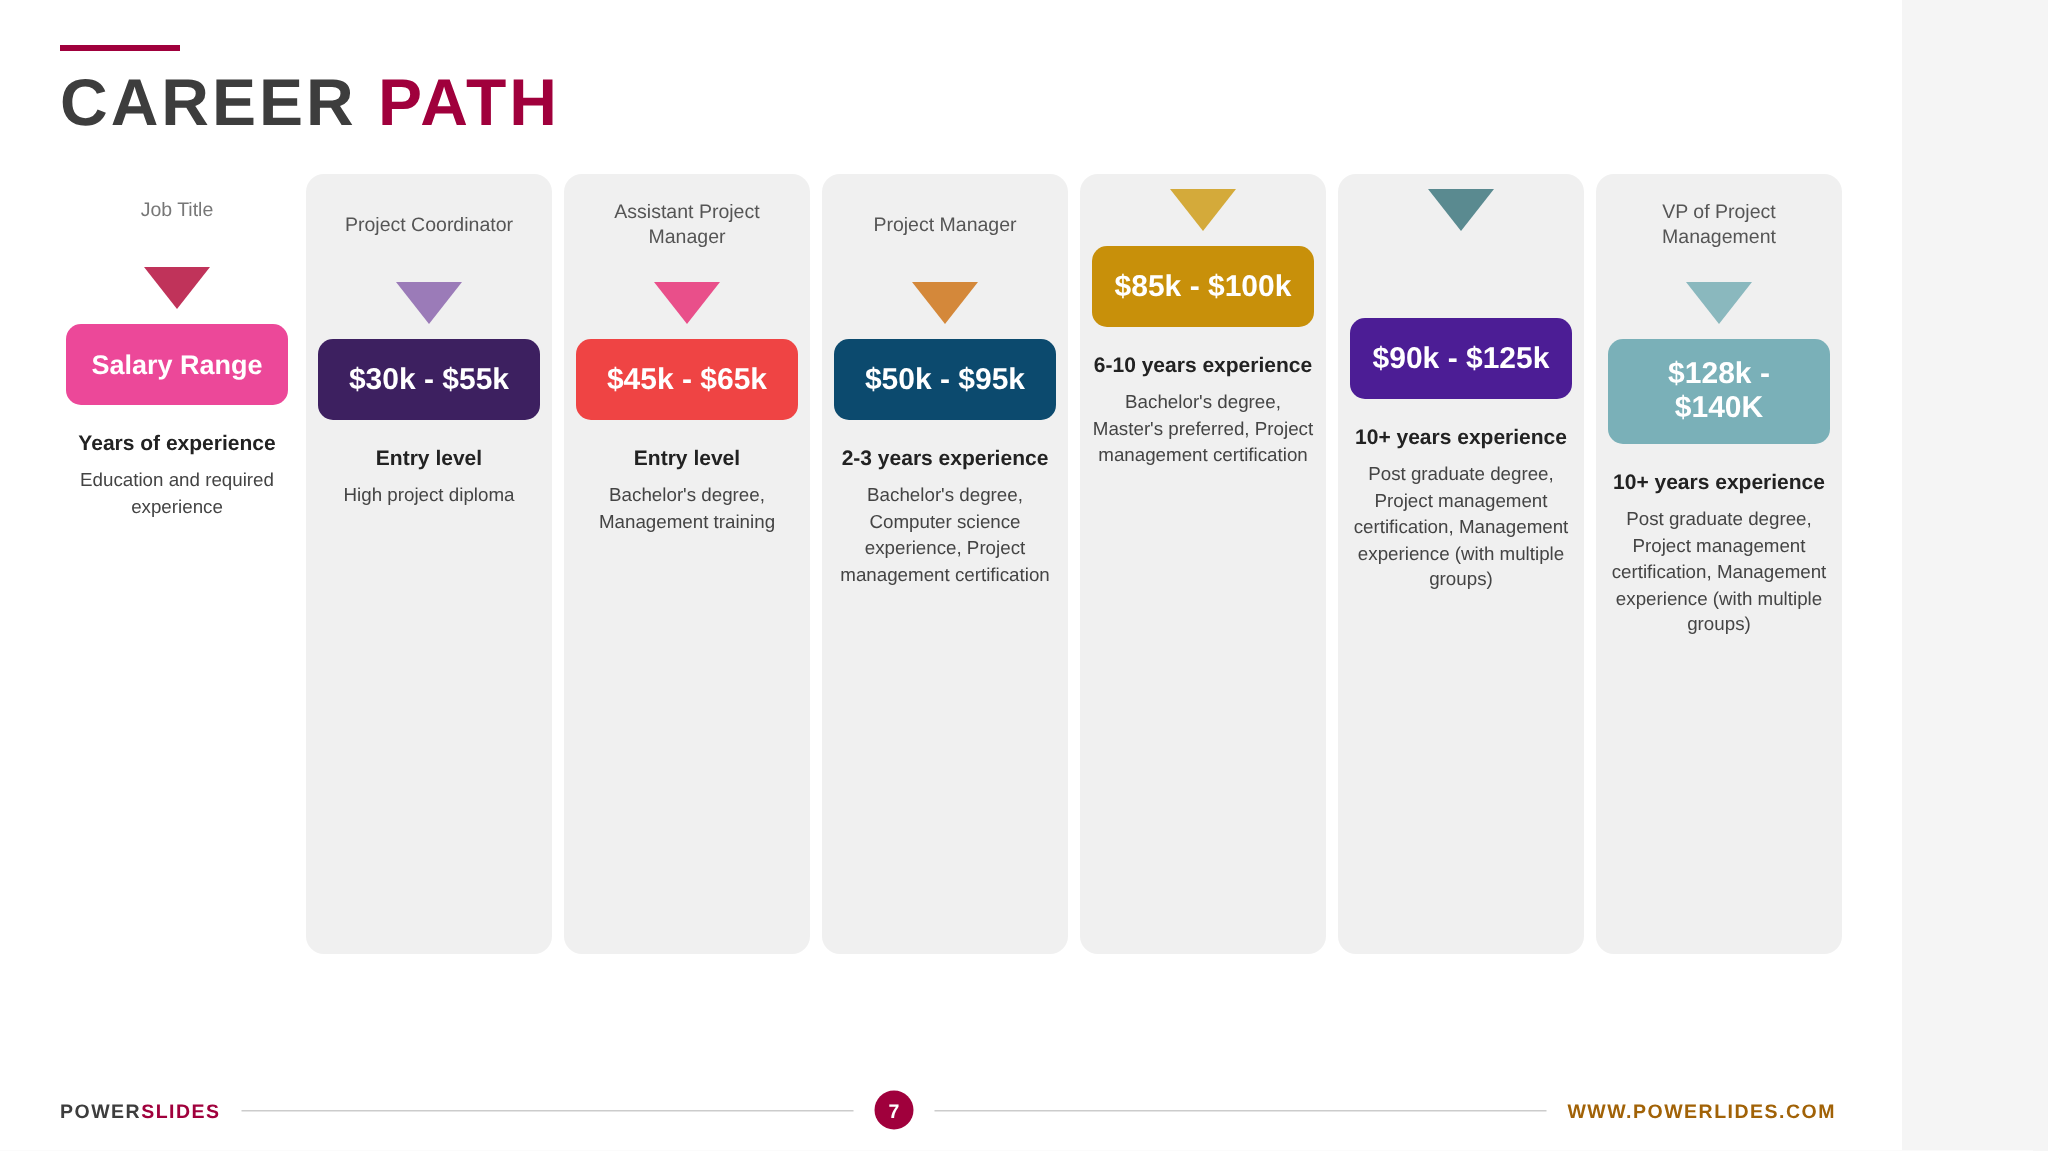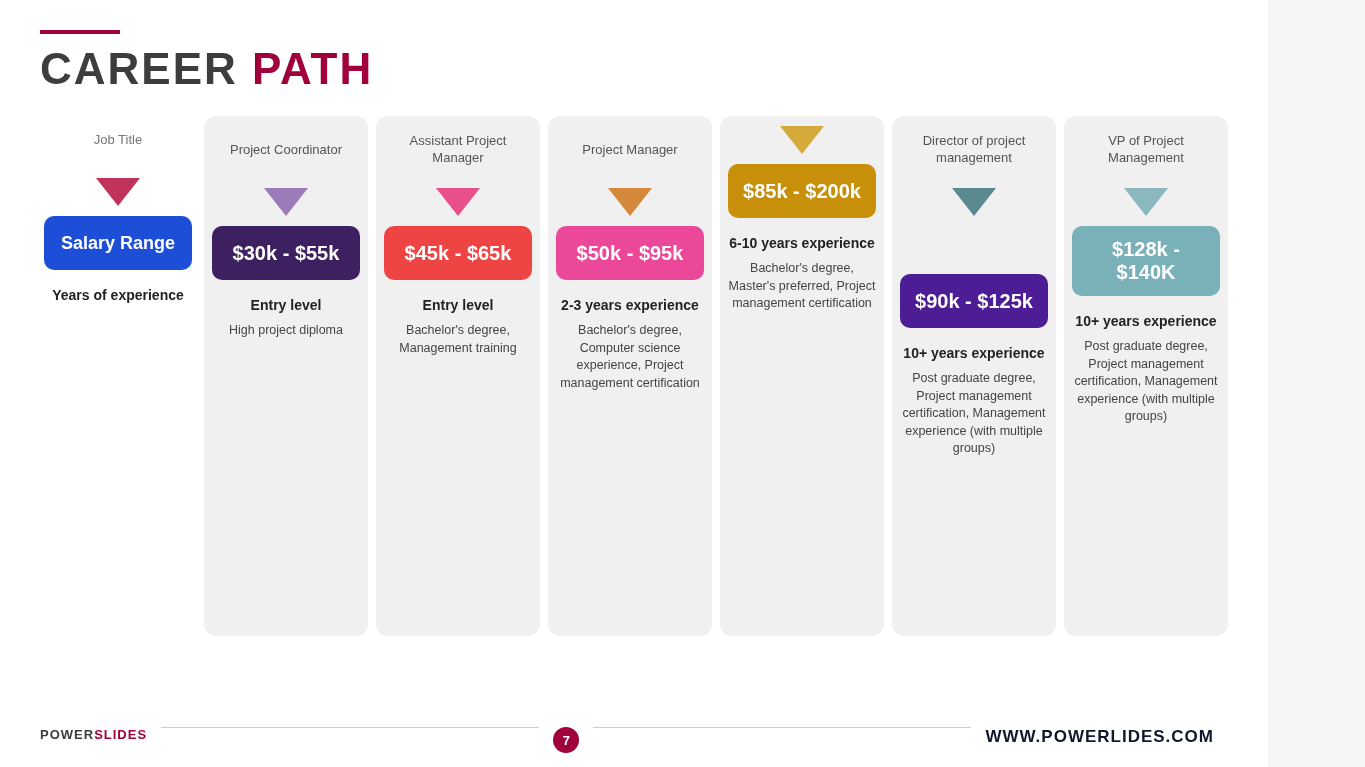--- a/index.html
+++ b/index.html
@@ -87,23 +87,23 @@
     .edu-label {
       font-size: 12.5px;
       color: #444;
       text-align: center;
       line-height: 1.4;
     }
     .footer {
       position: absolute;
       bottom: 14px;
       left: 0;
-      right: 14px;
-      display: flex;
-      align-items: flex-start;
+      right: 4px;
+      display: flex;
+      align-items: center;
       padding: 0 40px;
     }
     .footer-brand {
       font-size: 13px;
       font-weight: 700;
       letter-spacing: 1px;
     }
     .footer-power { color: #3d3d3d; }
     .footer-slides { color: #a0003c; }
     .footer-line {
@@ -118,23 +118,23 @@
       border-radius: 50%;
       width: 26px;
       height: 26px;
       display: flex;
       align-items: center;
       justify-content: center;
       font-size: 13px;
       font-weight: 700;
     }
     .footer-url {
-      font-size: 17px;
-      font-weight: 700;
-      color: #0f172a;
+      font-size: 13px;
+      font-weight: 700;
+      color: #a16207;
       letter-spacing: 1px;
     }
     
     .arrow-red {
       width: 0; height: 0;
       border-left: 22px solid transparent;
       border-right: 22px solid transparent;
       border-top: 28px solid #c0335a;
       margin-bottom: 10px;
     }
@@ -195,52 +195,52 @@
 <div class="slide">
   <div class="header-line"></div>
   <h1 class="title">
     <span class="title-career">CAREER </span><span class="title-path">PATH</span>
   </h1>
 
   <div class="columns" id="columns-container">
   <div class="col col-first">
         <div class="col-label">Job Title</div>
         <div class="arrow-red"></div>
-        <div class="salary-box" style="background: #1d4ed8; font-size: 18px; font-weight: 900;">Salary Range</div>
+        <div class="salary-box" style="background: #ec4899; font-size: 18px; font-weight: 900;">Salary Range</div>
         <div class="years-label">Years of experience</div>
+        <div class="edu-label">Education and required experience</div>
       </div>
       <div class="col">
         <div class="col-label">Project Coordinator</div>
         <div class="arrow-purple"></div>
         <div class="salary-box" style="background: rgb(61, 32, 96);">$30k - $55k</div>
         <div class="years-label">Entry level</div>
         <div class="edu-label">High project diploma</div>
       </div>
       <div class="col">
         <div class="col-label">Assistant Project Manager</div>
         <div class="arrow-pink"></div>
         <div class="salary-box" style="background: #ef4444;">$45k - $65k</div>
         <div class="years-label">Entry level</div>
         <div class="edu-label">Bachelor's degree, Management training</div>
       </div>
       <div class="col">
         <div class="col-label">Project Manager</div>
         <div class="arrow-orange"></div>
-        <div class="salary-box" style="background: #ec4899;">$50k - $95k</div>
+        <div class="salary-box" style="background: #0c4a6e;">$50k - $95k</div>
         <div class="years-label">2-3 years experience</div>
         <div class="edu-label">Bachelor's degree, Computer science experience, Project management certification</div>
       </div>
       <div class="col">
         <div class="arrow-gold"></div>
-        <div class="salary-box" style="background: rgb(200, 144, 10);">$85k - $200k</div>
+        <div class="salary-box" style="background: rgb(200, 144, 10);">$85k - $100k</div>
         <div class="years-label">6-10 years experience</div>
         <div class="edu-label">Bachelor's degree, Master's preferred, Project management certification</div>
       </div>
       <div class="col">
-        <div class="col-label">Director of project management</div>
         <div class="arrow-teal"></div>
         <div class="salary-box" style="background: #4c1d95; margin-top: 48px;">$90k - $125k</div>
         <div class="years-label">10+ years experience</div>
         <div class="edu-label">Post graduate degree, Project management certification, Management experience (with multiple groups)</div>
       </div>
       <div class="col">
         <div class="col-label">VP of Project Management</div>
         <div class="arrow-lteal"></div>
         <div class="salary-box" style="background: rgb(122, 176, 184);">$128k - $140K</div>
         <div class="years-label">10+ years experience</div>

